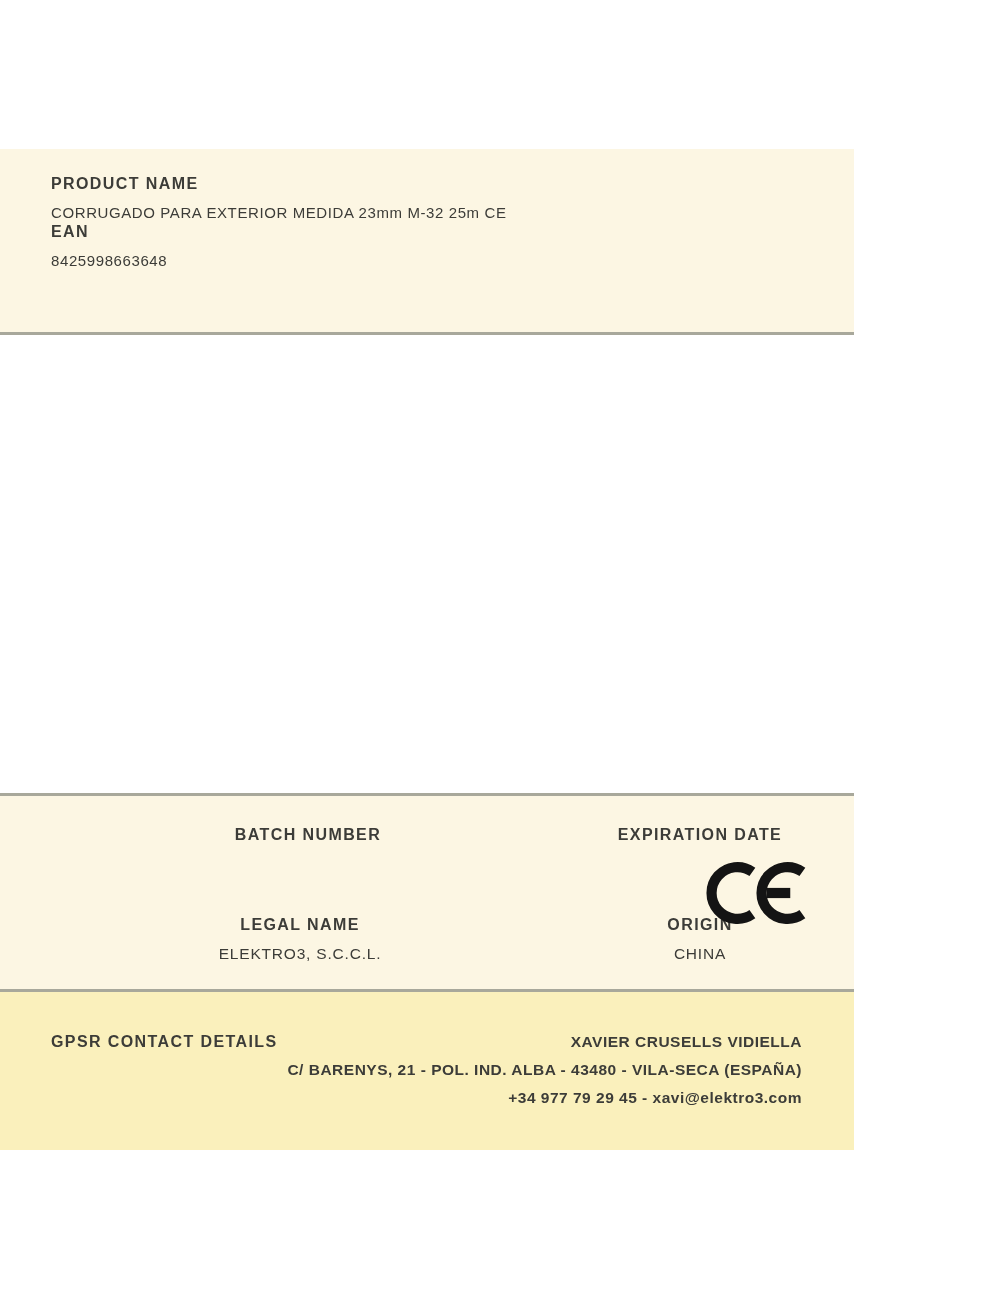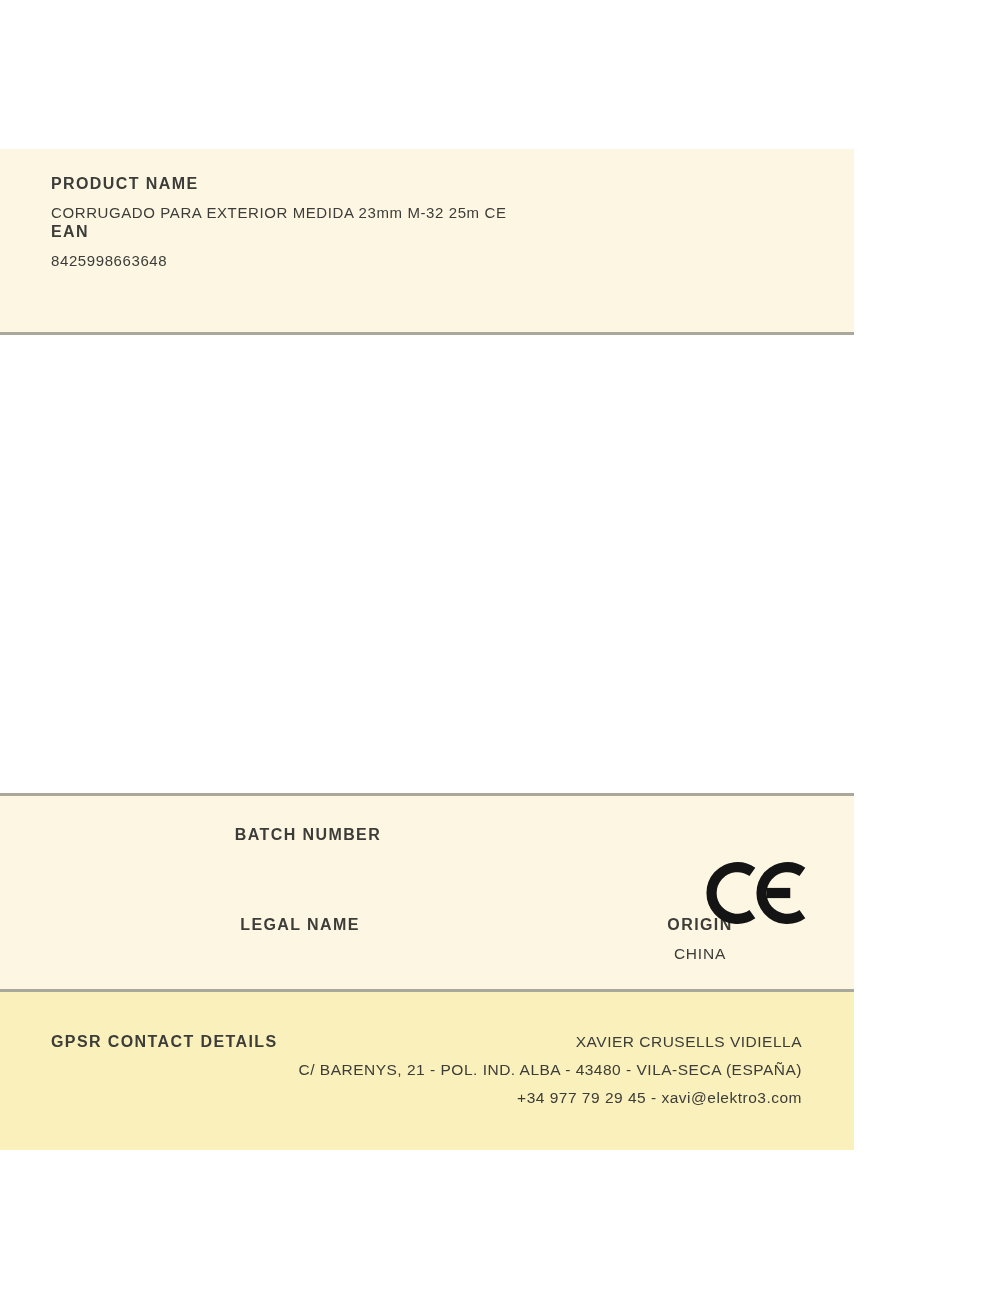--- a/index.html
+++ b/index.html
@@ -82,20 +82,21 @@
     font-weight: bold;
     letter-spacing: 1.4px;
     line-height: 20px;
     white-space: nowrap;
   }
   .contact-block { text-align: right; }
   .contact-line {
     font-size: 15.5px;
     letter-spacing: 0.5px;
     line-height: 20px;
+    font-weight: bold;
   }
   .contact-line + .contact-line { margin-top: 8px; }
 </style>
 </head>
 <body>
 
 <div class="section section-product">
   <div class="field-block">
     <div class="field-label">PRODUCT NAME</div>
     <div class="field-value">CORRUGADO PARA EXTERIOR MEDIDA 23mm M-32 25m CE</div>
@@ -103,22 +104,26 @@
   <div class="field-block">
     <div class="field-label">EAN</div>
     <div class="field-value">8425998663648</div>
   </div>
 </div>
 
 <div class="section section-details">
   <div class="detail-cell cell-batch">
     <div class="field-label">BATCH NUMBER</div>
   </div>
+  <div class="detail-cell cell-expiration">
+    <div class="field-label">EXPIRATION DATE</div>
+  </div>
   <div class="detail-cell cell-legal">
     <div class="field-label">LEGAL NAME</div>
+    <div class="detail-value">ELEKTRO3, S.C.C.L.</div>
   </div>
   <div class="detail-cell cell-origin">
     <div class="field-label">ORIGIN</div>
     <div class="detail-value">CHINA</div>
   </div>
 
   <div class="ce-mark">
     <svg viewBox="0 0 108 68" xmlns="http://www.w3.org/2000/svg" aria-hidden="true">
 
       <path d="M 50.1 11.1 A 28 28 0 1 0 50.1 56.9" fill="none" stroke="#141414" stroke-width="11" stroke-linecap="butt"></path>

